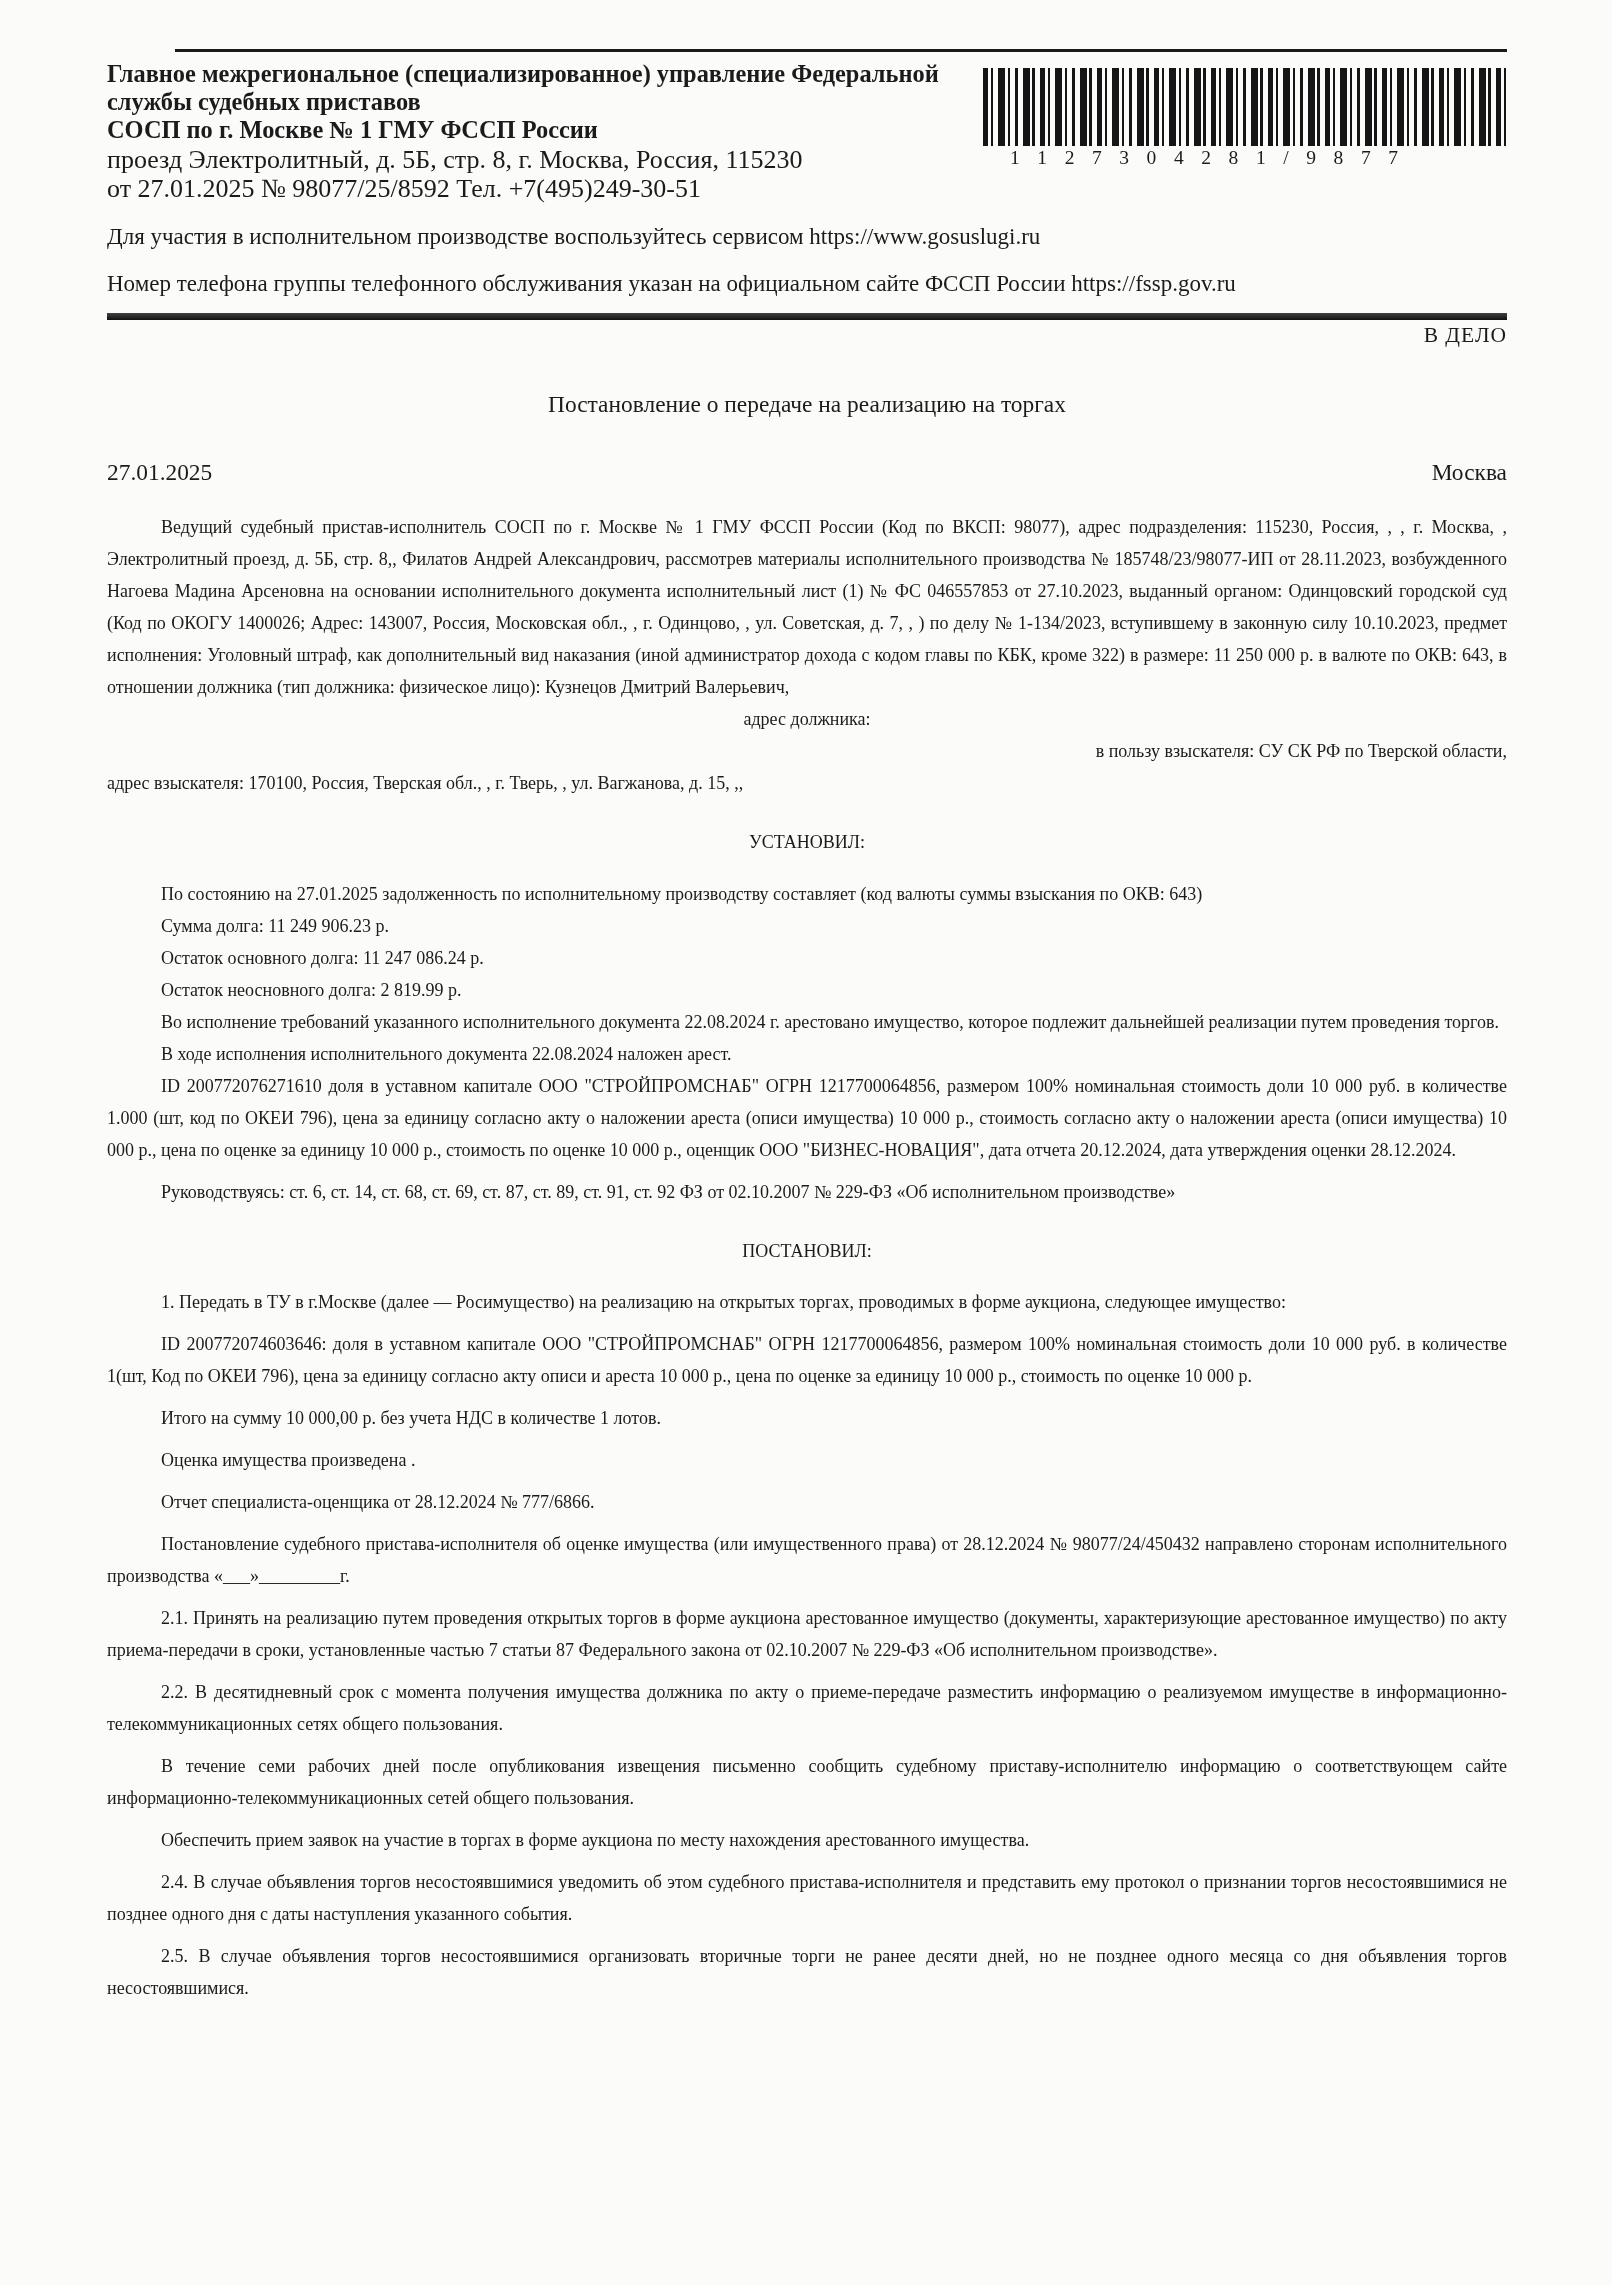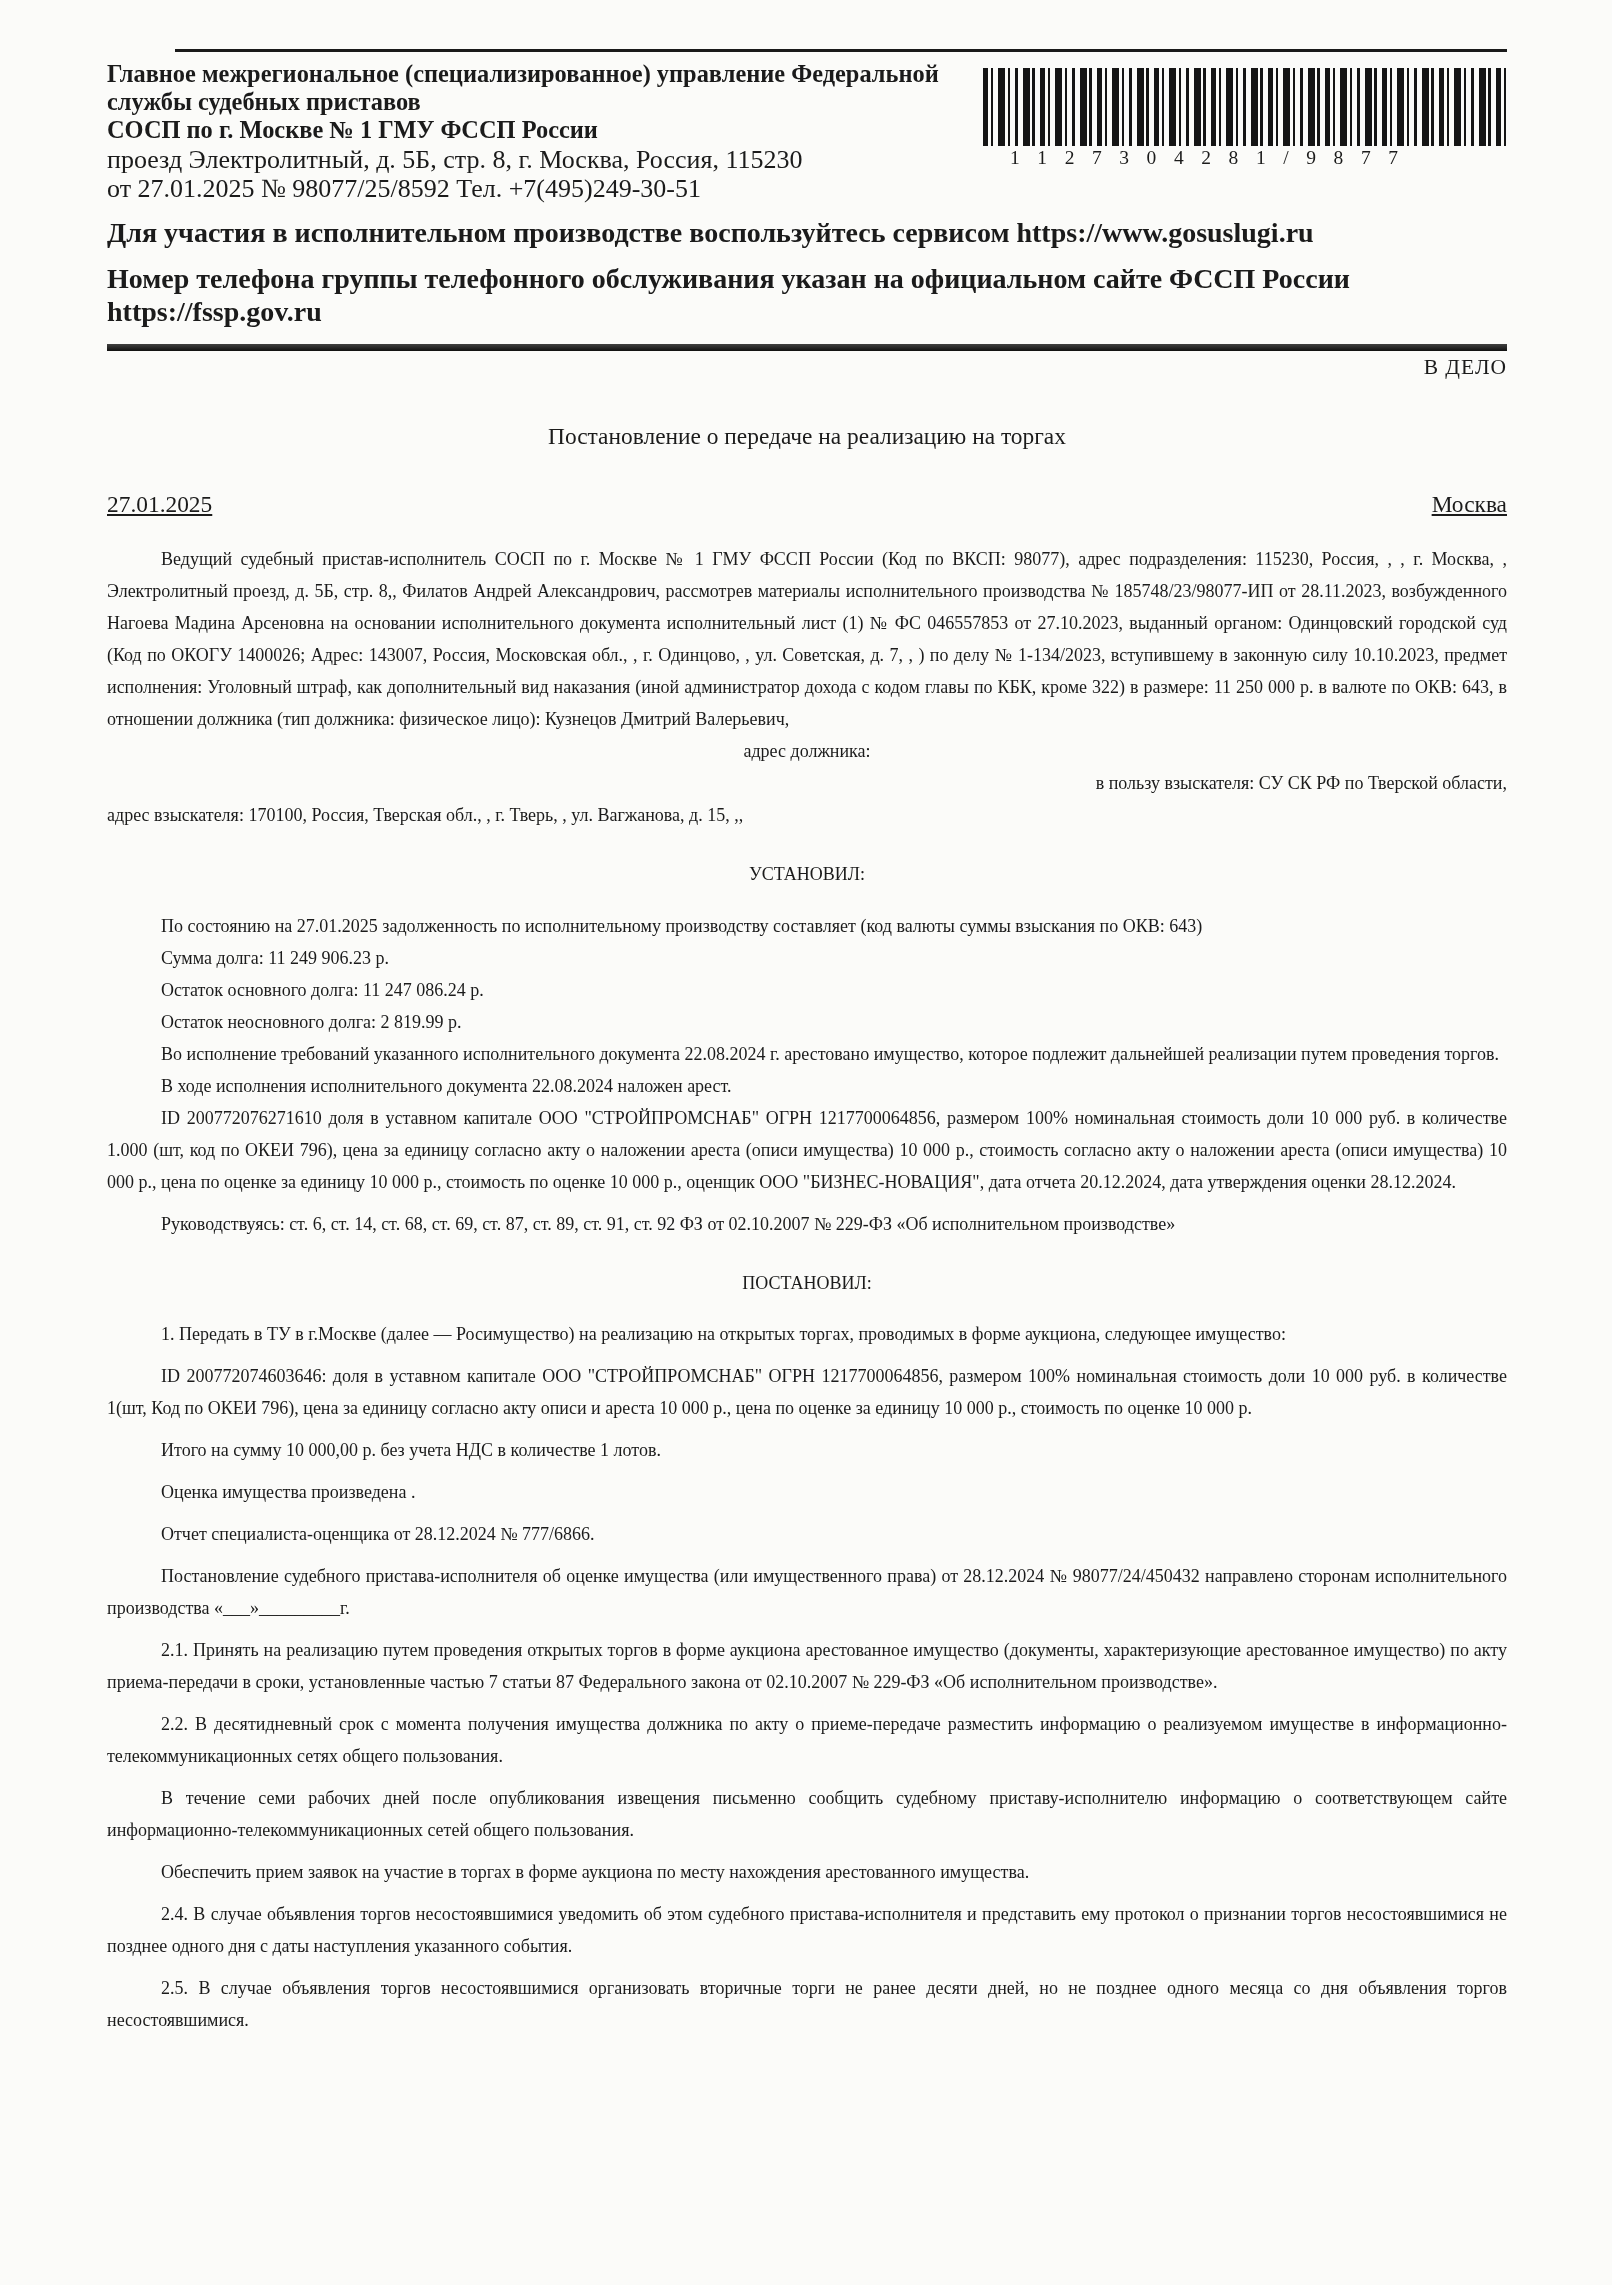--- a/index.html
+++ b/index.html
@@ -26,26 +26,26 @@
       #151515 0 4.9px,  transparent 4.9px 7.8px,
       #151515 7.8px 9.8px, transparent 9.8px 14.6px,
       #151515 14.6px 22.4px, transparent 22.4px 25px,
       #151515 25px 27px, transparent 27px 32px,
       #151515 32px 35px, transparent 35px 40px,
       #151515 40px 47px, transparent 47px 49px,
       #151515 49px 52px, transparent 52px 57px);
   }
   .barcode-digits{ font-size:19.5px; word-spacing:12.7px; padding-left:27px; margin-top:1px; }
 
-  .notice{ font-weight:bold; font-size:28px; margin-top:12px; line-height:1.2; }
+  .notice{ font-weight:normal; font-size:23px; margin-top:19px; line-height:1.2; }
   .thick-rule{ height:6.8px; background:linear-gradient(#414141,#101010); margin-top:15.6px; }
   .stamp{ text-align:right; font-size:21.5px; margin-top:3.9px; letter-spacing:1px; }
 
   .title{ text-align:center; font-size:23.4px; margin-top:43px; }
-  .dateline{ display:flex; justify-content:space-between; font-size:23.4px; margin-top:41px;text-decoration:underline; }
+  .dateline{ display:flex; justify-content:space-between; font-size:23.4px; margin-top:41px; }
 
   .body{ font-size:18px; line-height:32px; margin-top:25px; }
   p{ margin:0; }
   .p{ text-align:justify; text-indent:54px; }
   .plain{ text-align:justify; text-indent:0; }
   .line{ text-indent:54px; }
   .center{ text-align:center; }
   .right{ text-align:right; }
   .heading{ text-align:center; margin:27px 0 19.5px; }
   .sp{ margin-top:10px; }

